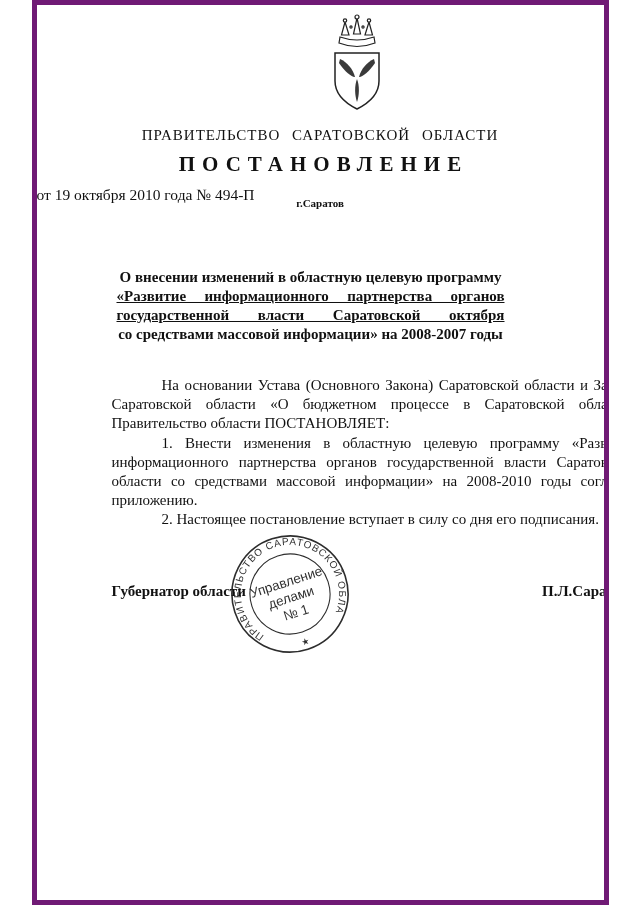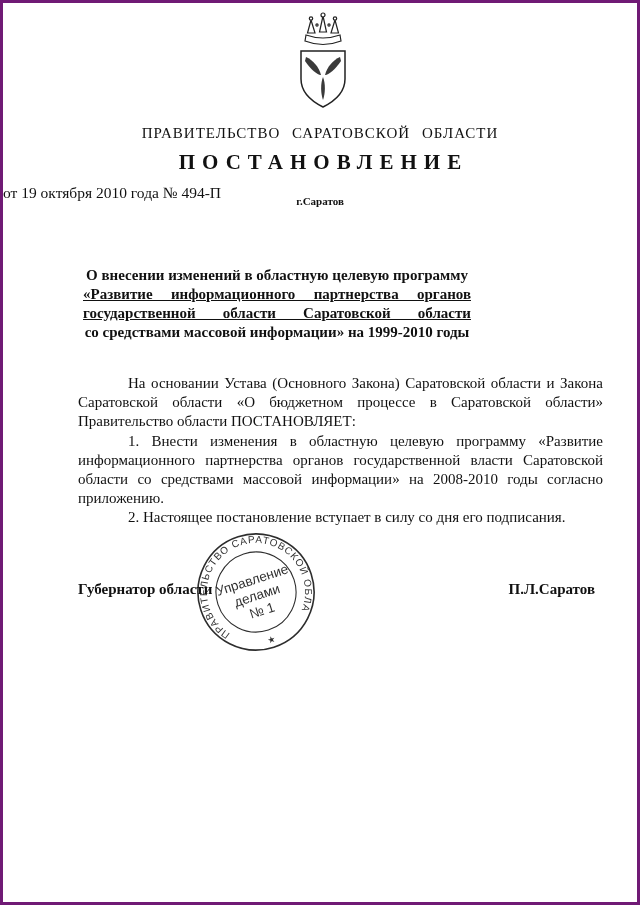--- a/index.html
+++ b/index.html
@@ -3,25 +3,25 @@
 <meta charset="utf-8">
 <title>Постановление № 494-П</title>
 <style>
   html, body {
     margin: 0;
     padding: 0;
     background: #ffffff;
   }
   .page {
     position: relative;
-    width: 640px;
+    width: 577px;
     height: 905px;
     margin: 0 auto;
     background: #ffffff;
-    border: 3px solid #701a75;
+    border: 5px solid #701a75;
     box-sizing: border-box;
     font-family: "Liberation Serif", "DejaVu Serif", serif;
     color: #111111;
     overflow: hidden;
   }
   .emblem {
     position: absolute;
     left: 288px;
     top: 8px;
     width: 64px;
@@ -165,22 +165,22 @@
   </div>
 
   <div class="org-name">ПРАВИТЕЛЬСТВО САРАТОВСКОЙ ОБЛАСТИ</div>
   <div class="doc-type">ПОСТАНОВЛЕНИЕ</div>
   <div class="date-line">от 19 октября 2010 года № 494-П</div>
   <div class="city">г.Саратов</div>
 
   <div class="title-block">
     <span class="title-line">О внесении изменений в областную целевую программу</span>
     <span class="title-line stretch">«Развитие информационного партнерства органов</span>
-    <span class="title-line stretch">государственной области Саратовской области</span>
-    <span class="title-line">со средствами массовой информации» на 1999-2010 годы</span>
+    <span class="title-line stretch">государственной власти Саратовской октября</span>
+    <span class="title-line">со средствами массовой информации» на 2008-2007 годы</span>
   </div>
 
   <div class="body-text">
     <p>На основании Устава (Основного Закона) Саратовской области и Закона Саратовской области «О бюджетном процессе в Саратовской области» Правительство области ПОСТАНОВЛЯЕТ:</p>
     <p>1. Внести изменения в областную целевую программу «Развитие информационного партнерства органов государственной власти Саратовской области со средствами массовой информации» на 2008-2010 годы согласно приложению.</p>
     <p>2. Настоящее постановление вступает в силу со дня его подписания.</p>
   </div>
 
   <div class="signature-row">
     <span>Губернатор области</span>

